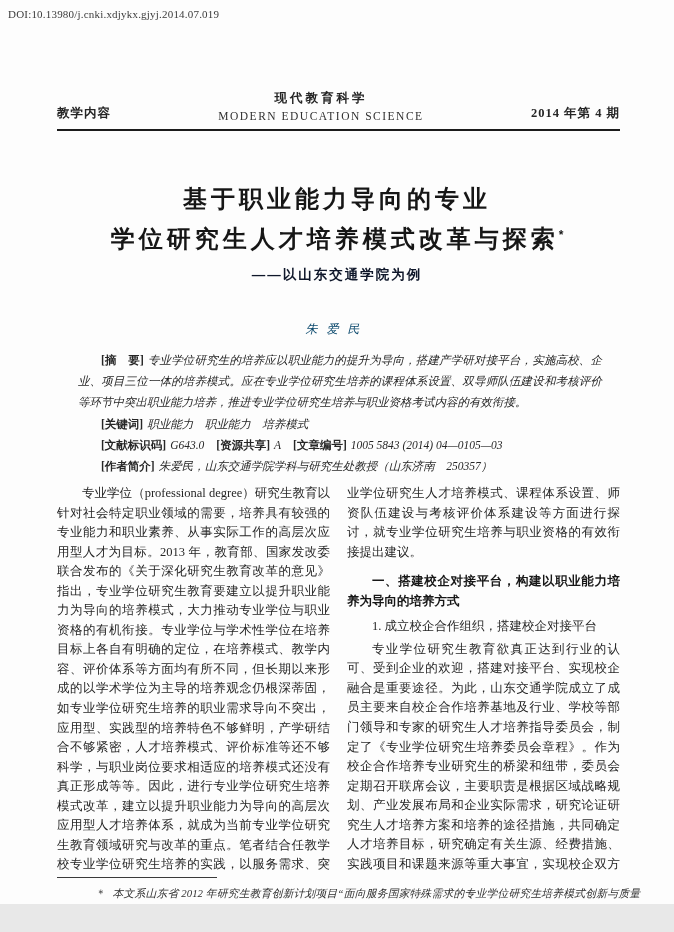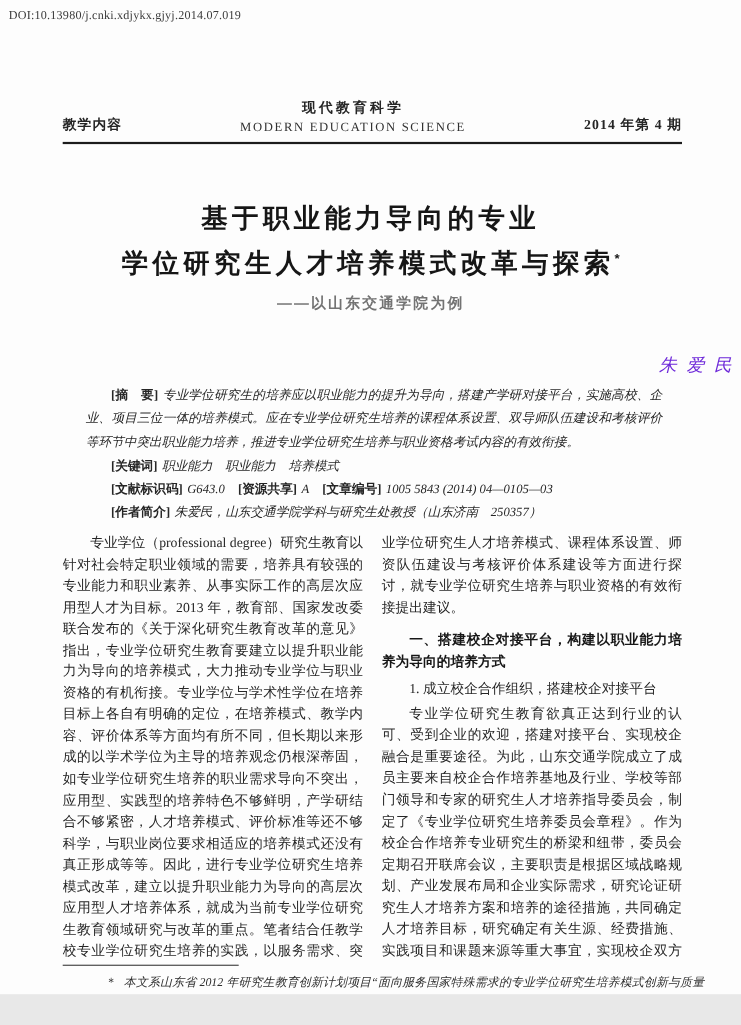--- a/index.html
+++ b/index.html
@@ -21,25 +21,25 @@
   .jh-cn{font-size:12.5px;font-weight:bold;letter-spacing:3px;margin-bottom:3px;}
   .jh-en{font-size:11.5px;letter-spacing:1.5px;color:#303030;}
   
   .titleblock{position:absolute;top:181px;left:0;width:674px;text-align:center;}
   .title-line{
     font-family:"Liberation Sans",sans-serif;font-weight:bold;color:#161616;
     font-size:24px;line-height:36px;letter-spacing:4px;
   }
   .title-line sup{font-size:12px;letter-spacing:0;vertical-align:8px;}
   .subtitle{
-    font-family:"Liberation Sans",sans-serif;font-weight:bold;color:#737373;
+    font-family:"Liberation Sans",sans-serif;font-weight:bold;color:#0f172a;
     font-size:13.5px;letter-spacing:2px;margin-top:9px;
   }
   .author{
-    font-size:16px;letter-spacing:9px;margin-top:37px;color:#6d28d9;font-style:italic;text-align:right;
+    font-size:12px;letter-spacing:9px;margin-top:37px;color:#0c4a6e;font-style:italic;
   }
   
   .metablock{
     position:absolute;top:350px;left:78px;width:524px;
     font-size:11.5px;line-height:21.2px;text-align:justify;
   }
   .metablock p{margin:0;font-style:italic;}
   .indent{text-indent:2em;}
   .lbl{font-weight:bold;font-style:normal;margin-right:4px;}
   .gap{display:inline-block;width:12px;}

